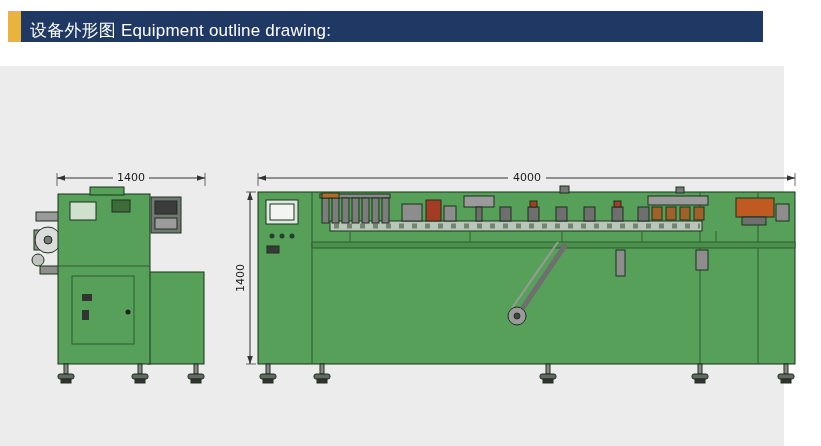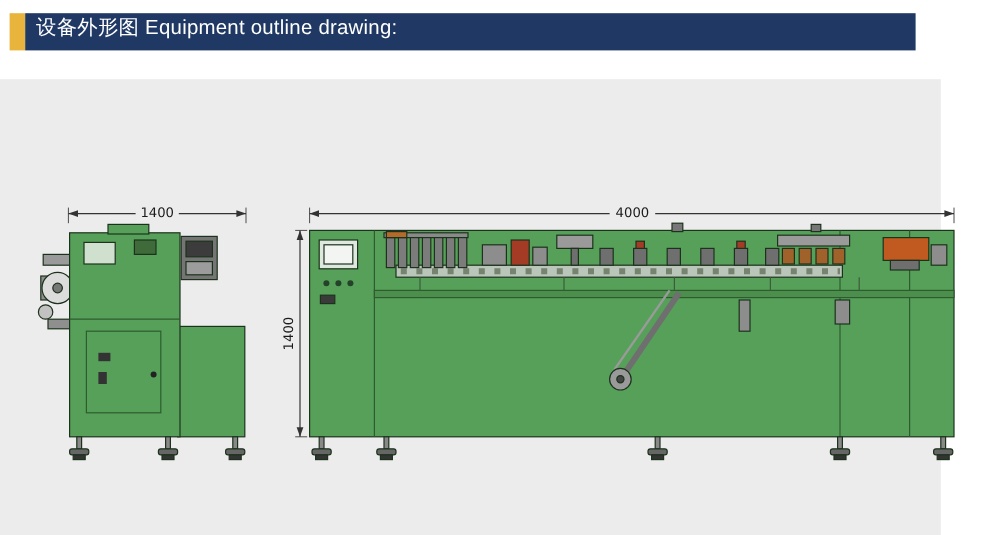--- a/index.html
+++ b/index.html
@@ -1,21 +1,21 @@
 <!DOCTYPE html>
 <html><head>
 <meta charset="utf-8">
 <style>
   * { margin: 0; padding: 0; box-sizing: border-box; }
   html, body { width: 821px; height: 446px; background: #ffffff; font-family: "Liberation Sans", sans-serif; }
   .page { position: relative; width: 821px; height: 446px; overflow: hidden; background: #ffffff; }
 
   .header { position: absolute; top: 11px; left: 8px; height: 31px; display: flex; }
   .accent { width: 13px; height: 31px; background: #E8B43C; flex: none; }
-  .title-bar { width: 742px; height: 31px; background: #1F3864; display: flex; align-items: flex-start; padding-left: 9px; }
+  .title-bar { width: 742px; height: 31px; background: #1F3864; display: flex; align-items: flex-end; padding-left: 9px; }
   .title { color: #ffffff; font-size: 17px; letter-spacing: 0.2px; white-space: nowrap; }
 
   .drawing-area { position: absolute; top: 66px; left: 0; width: 784px; height: 380px; background: #ECECEC; }
   svg { display: block; }
 
   .dim { stroke: #333333; stroke-width: 1; fill: none; }
   .ext { stroke: #444444; stroke-width: 0.8; }
   .seam { stroke: #2e5c2e; stroke-width: 1; }
   .dimtext { font-family: "DejaVu Sans", sans-serif; font-size: 11px; fill: #1a1a1a; }
 </style>

